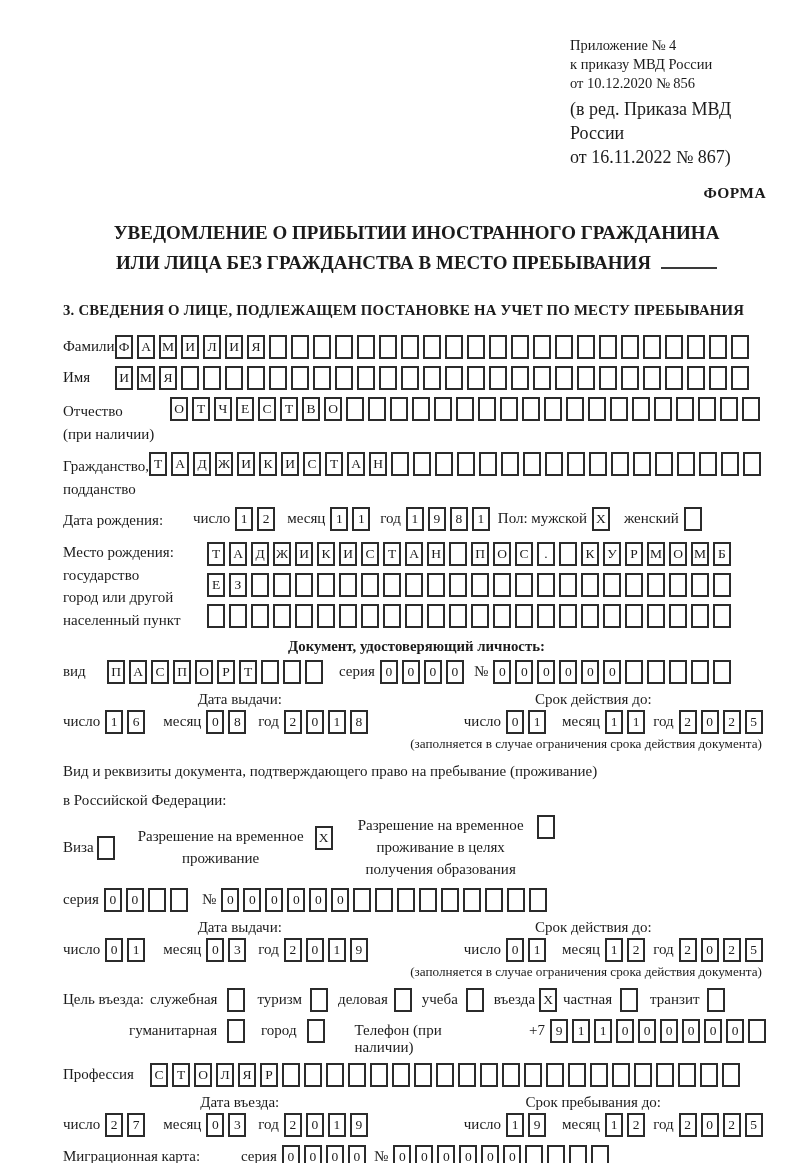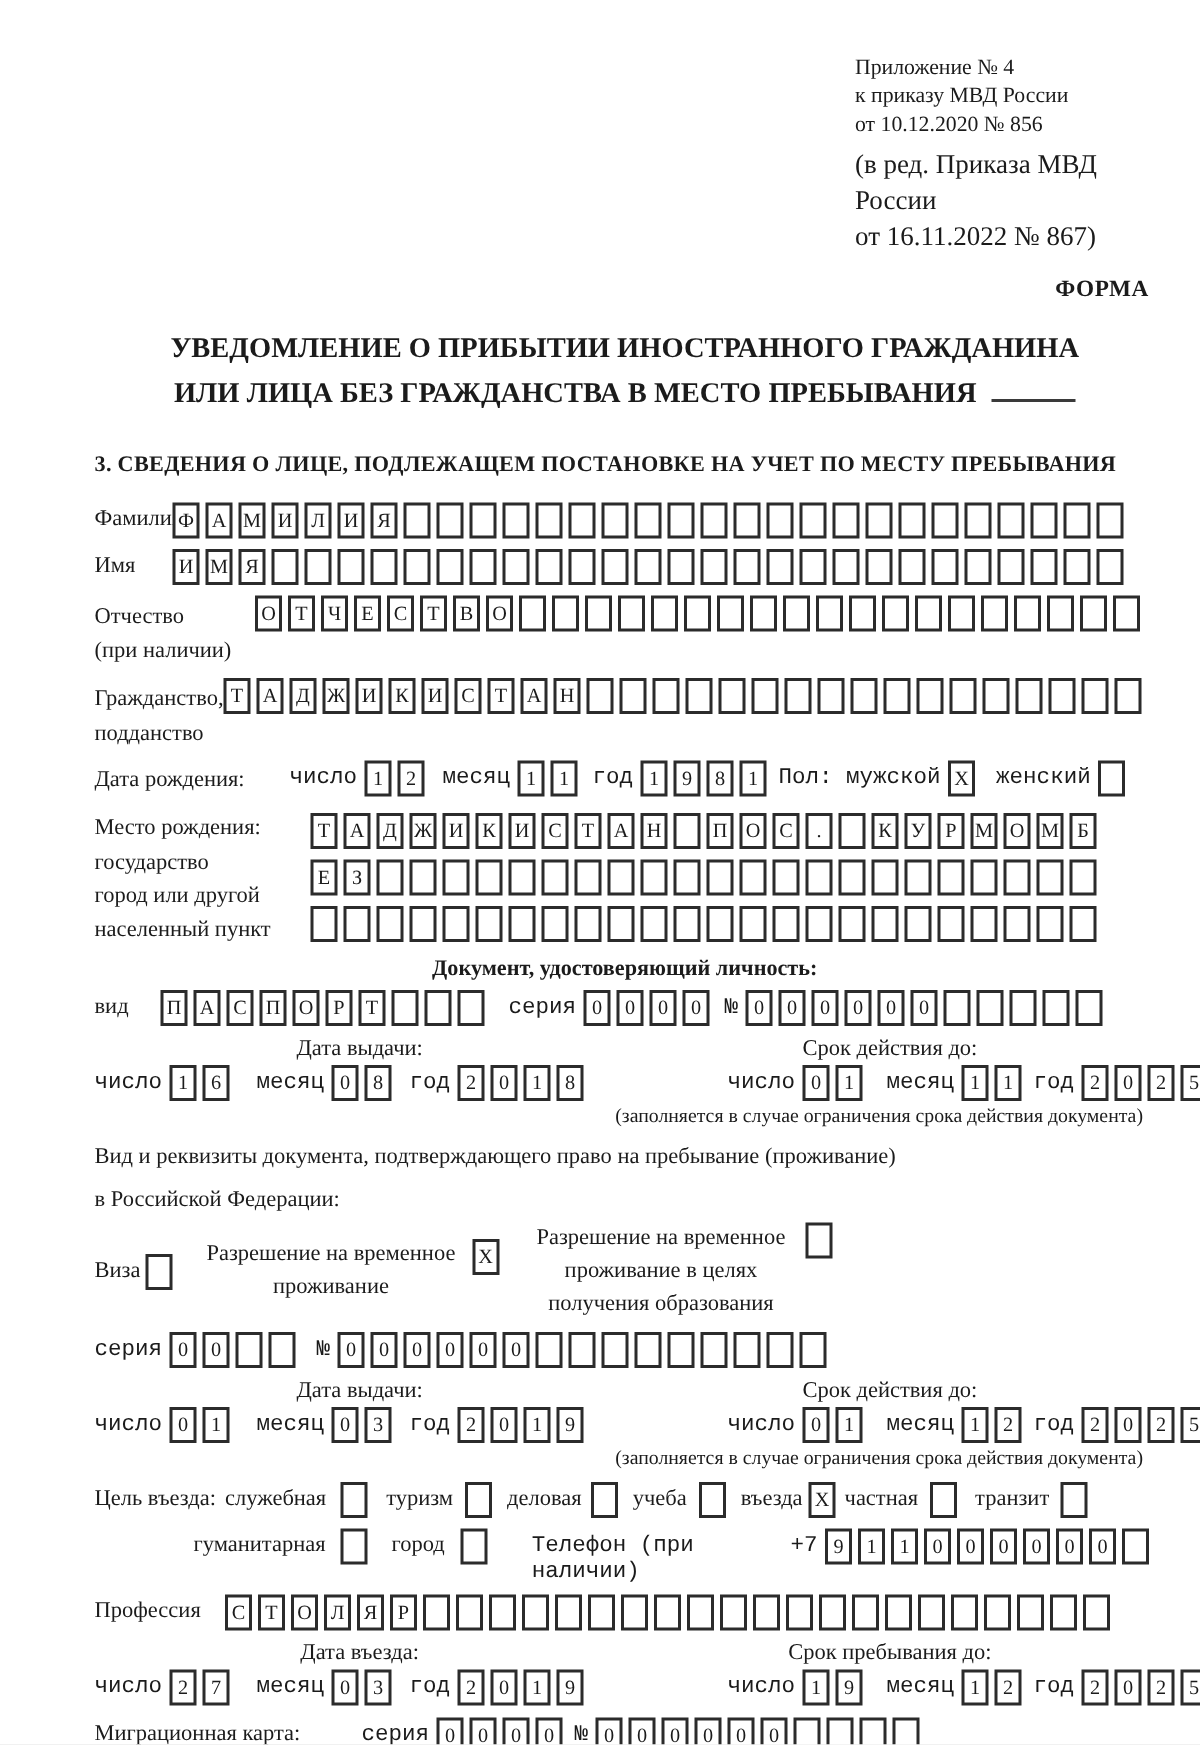--- a/index.html
+++ b/index.html
@@ -21,21 +21,21 @@
   .row{display:flex;align-items:flex-start;margin-bottom:7px;}
   .lbl{flex:none;padding-top:3px;}
   .boxes{white-space:nowrap;flex:none;}
   .cb{
     display:inline-block;box-sizing:border-box;width:18px;height:24px;
     border:2px solid #2b2b2b;margin-right:4px;text-align:center;
     font-size:13.5px;line-height:20px;vertical-align:top;background:#fff;
   }
   .sublbl{font-size:15px;}
   .dg{display:inline-flex;align-items:flex-start;}
-  .dg .dlbl{padding-top:3px;margin-right:5px;font-family:Liberation Mono, monospace;}
+  .dg .dlbl{padding-top:3px;margin-right:5px;}
   .dates-labels{display:flex;margin-bottom:2px;margin-top:4px;}
   .dates-labels .half{width:50%;text-align:center;}
   .dates-row{display:flex;margin-bottom:2px;}
   .note{font-size:13.2px;text-align:right;margin:0 8px 8px 0;}
   .pair{display:inline-flex;align-items:flex-start;}
   .optlbl2{display:inline-block;width:172px;text-align:center;line-height:1.45;}
   .optlbl3{display:inline-block;width:180px;text-align:center;line-height:1.45;}
   .colline{line-height:1.5;}
   .mt4{margin-top:4px;align-items:center;} .mt8{margin-top:8px;}
   .idheading{text-align:center;font-weight:bold;font-size:14.8px;margin:2px 0 5px 0;}

